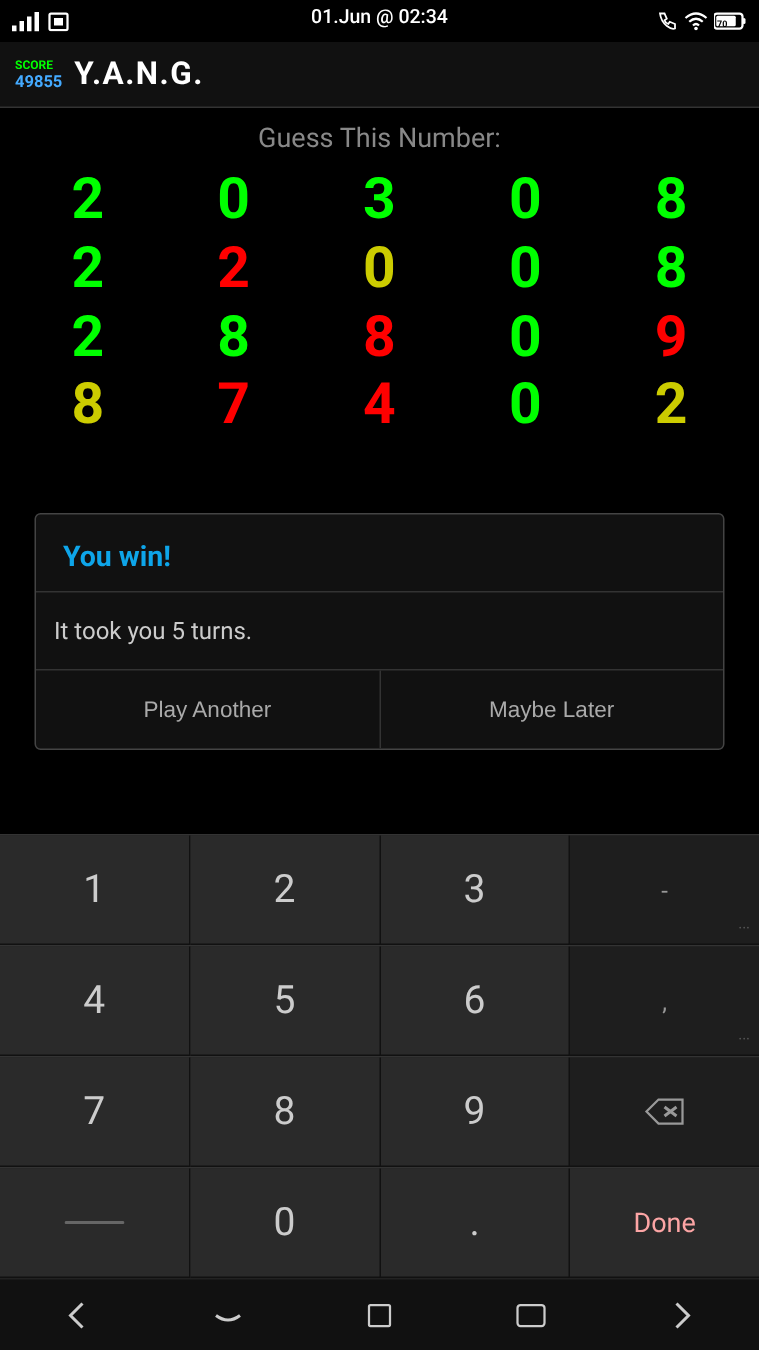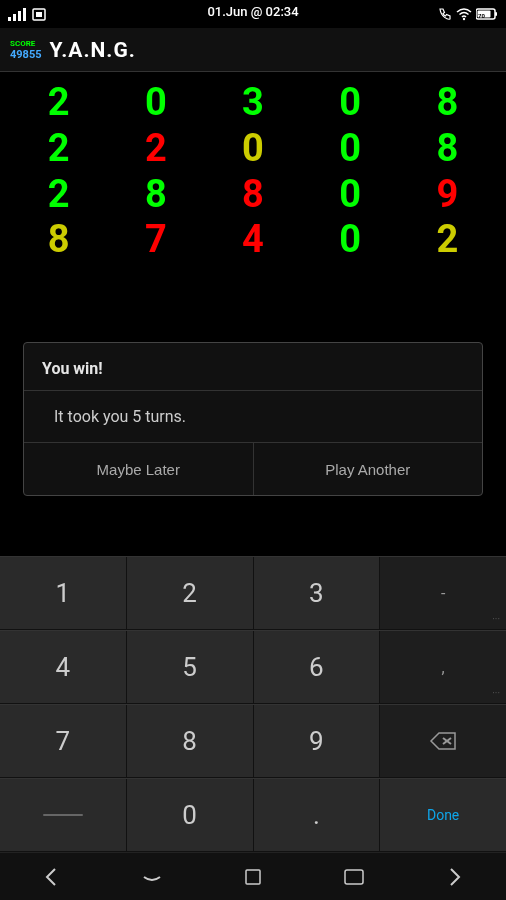--- a/index.html
+++ b/index.html
@@ -127,31 +127,31 @@
 
     #dialog {
       width: 460px;
       background: #111;
       border: 1px solid #444;
       border-radius: 4px;
       overflow: hidden;
     }
 
     .dialog-title {
-      color: #e5e5e5;
-      font-size: 16px;
+      color: #0ea5e9;
+      font-size: 19px;
       font-weight: bold;
       padding: 16px 18px 12px 18px;
       border-bottom: 1px solid #333;
     }
 
     .dialog-body {
       color: #ccc;
       font-size: 16px;
-      padding: 16px 30px;
+      padding: 16px 12px;
       border-bottom: 1px solid #333;
     }
 
     .dialog-buttons {
       display: flex;
       height: 52px;
     }
 
     .dialog-btn {
       flex: 1;
@@ -198,22 +198,22 @@
       position: relative;
     }
     .key:last-child { border-right: none; }
     .key.special {
       background: #1e1e1e;
       font-size: 16px;
       color: #999;
     }
     .key.done-key {
       background: #2a2a2a;
-      font-size: 14px;
-      color: #0ea5e9;
+      font-size: 18px;
+      color: #fca5a5;
       text-align: right;
     }
     .key.space-key {
       font-size: 14px;
     }
     .key-dots {
       position: absolute;
       bottom: 4px;
       right: 6px;
       font-size: 10px;
@@ -288,20 +288,21 @@
 
 <div id="title-bar">
   <div class="score-block">
     <span class="score-label">SCORE</span>
     <span class="score-value">49855</span>
   </div>
   <span class="app-title">Y.A.N.G.</span>
 </div>
 
 <div id="game-area">
+  <div class="guess-title">Guess This Number:</div>
   <div class="number-grid" id="number-grid">
   <div class="number-row">
         <span class="num green">2</span>
         <span class="num green">0</span>
         <span class="num green">3</span>
         <span class="num green">0</span>
         <span class="num green">8</span>
       </div>
       <div class="number-row">
         <span class="num green">2</span>
@@ -325,22 +326,22 @@
         <span class="num yellow">2</span>
       </div>
     </div>
 </div>
 
 <div id="dialog-overlay">
   <div id="dialog">
     <div class="dialog-title">You win!</div>
     <div class="dialog-body">It took you 5 turns.</div>
     <div class="dialog-buttons">
+      <button class="dialog-btn">Play Another</button>
       <button class="dialog-btn">Maybe Later</button>
-      <button class="dialog-btn">Play Another</button>
     </div>
   </div>
 </div>
 
 <div id="keyboard">
   <div class="key-row">
     <div class="key">1</div>
     <div class="key">2</div>
     <div class="key">3</div>
     <div class="key special">-<span class="key-dots">···</span></div>

